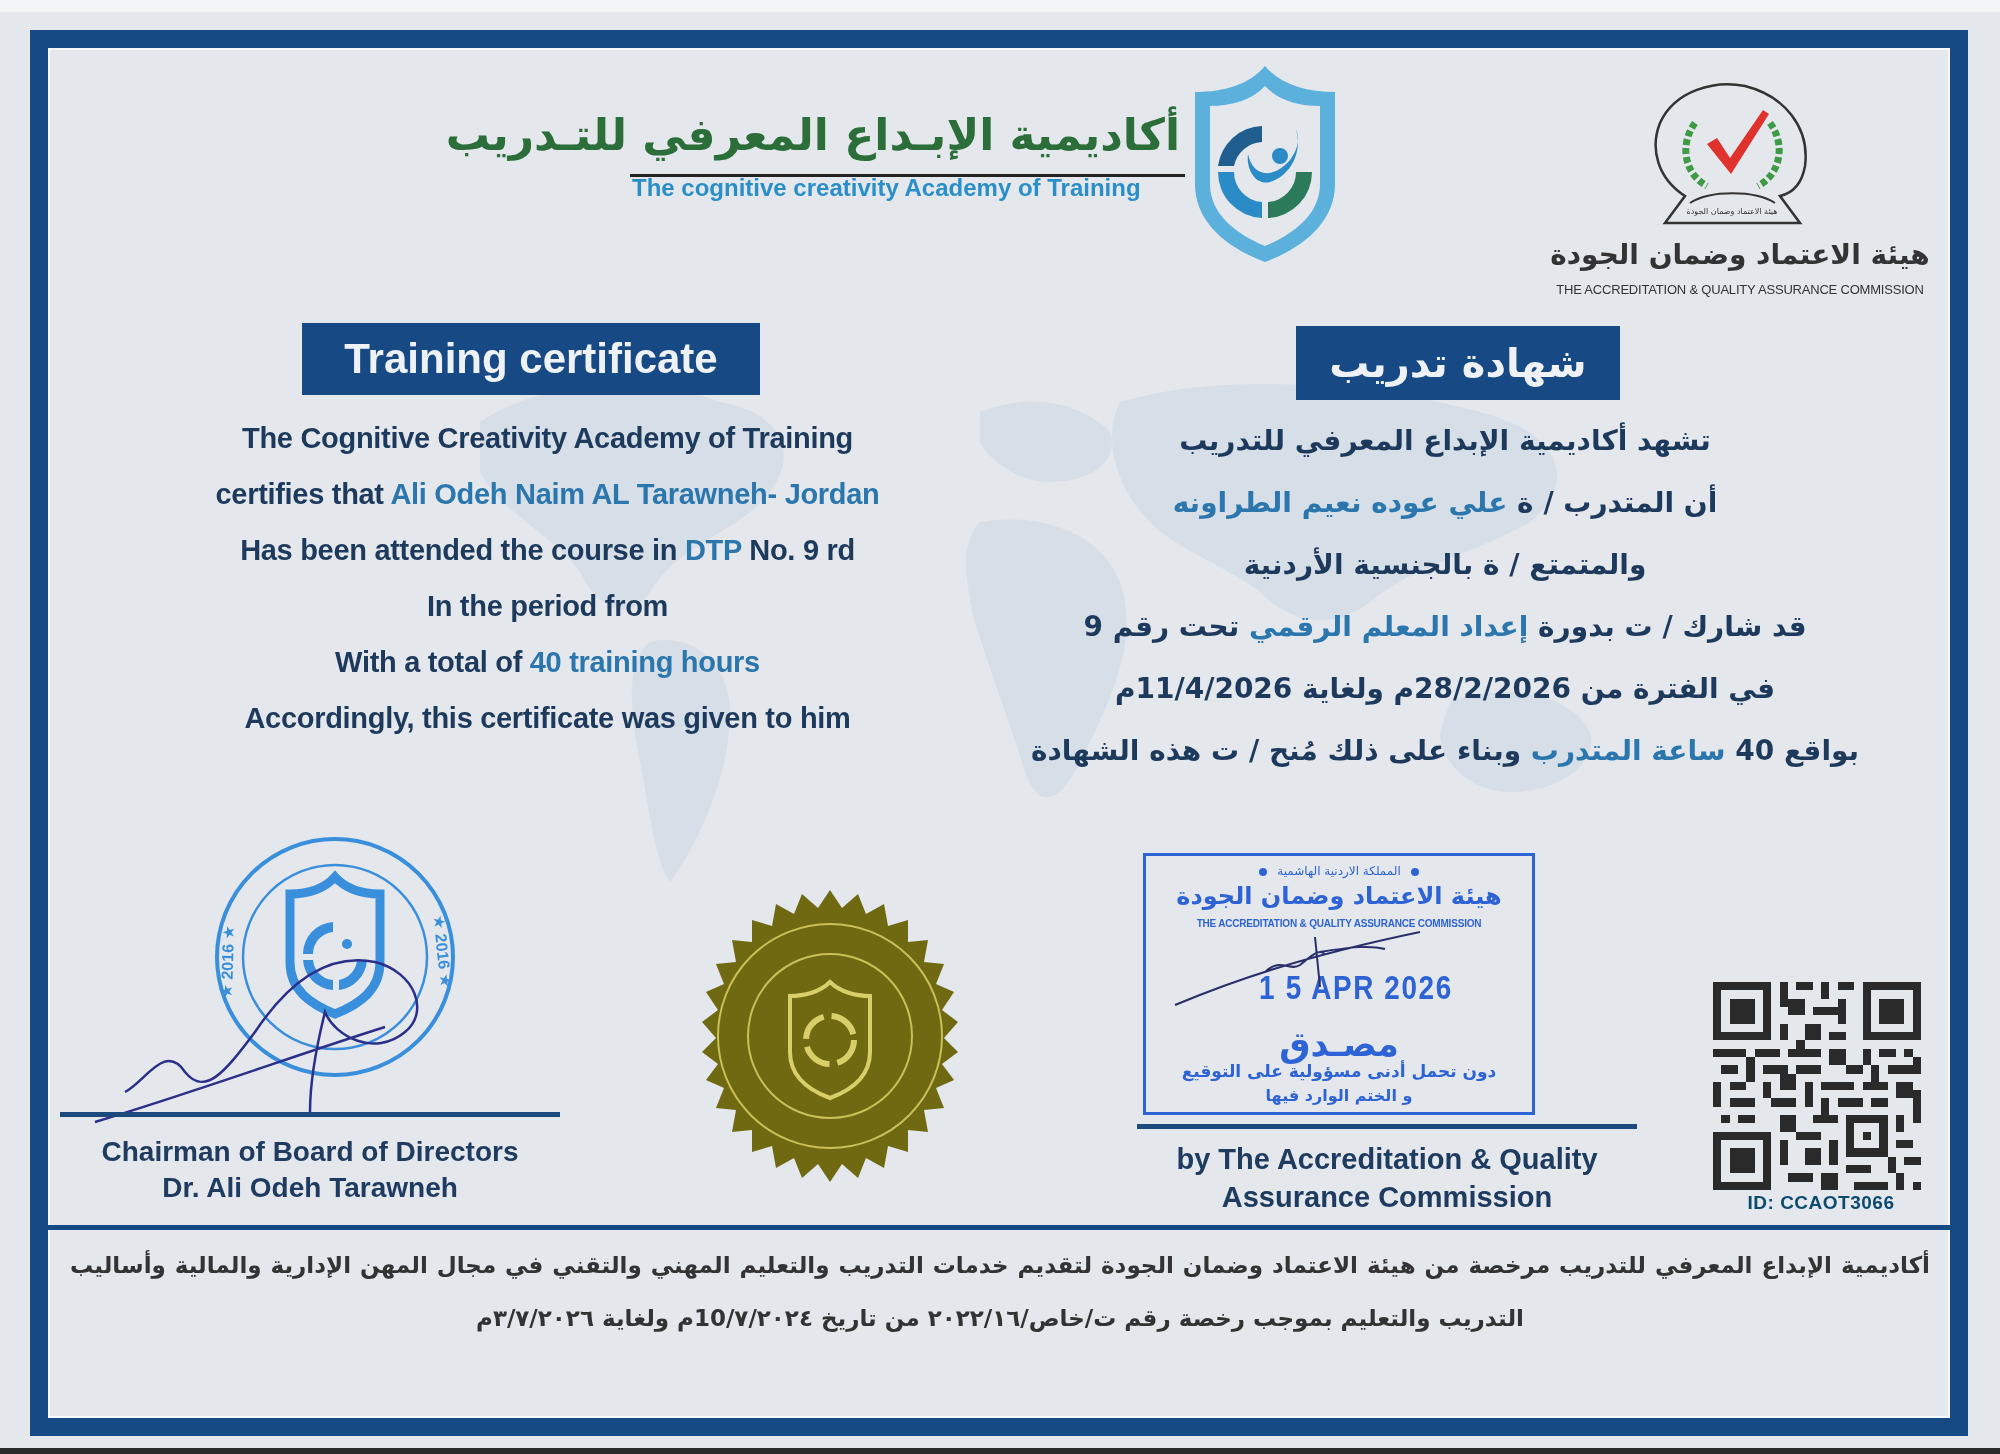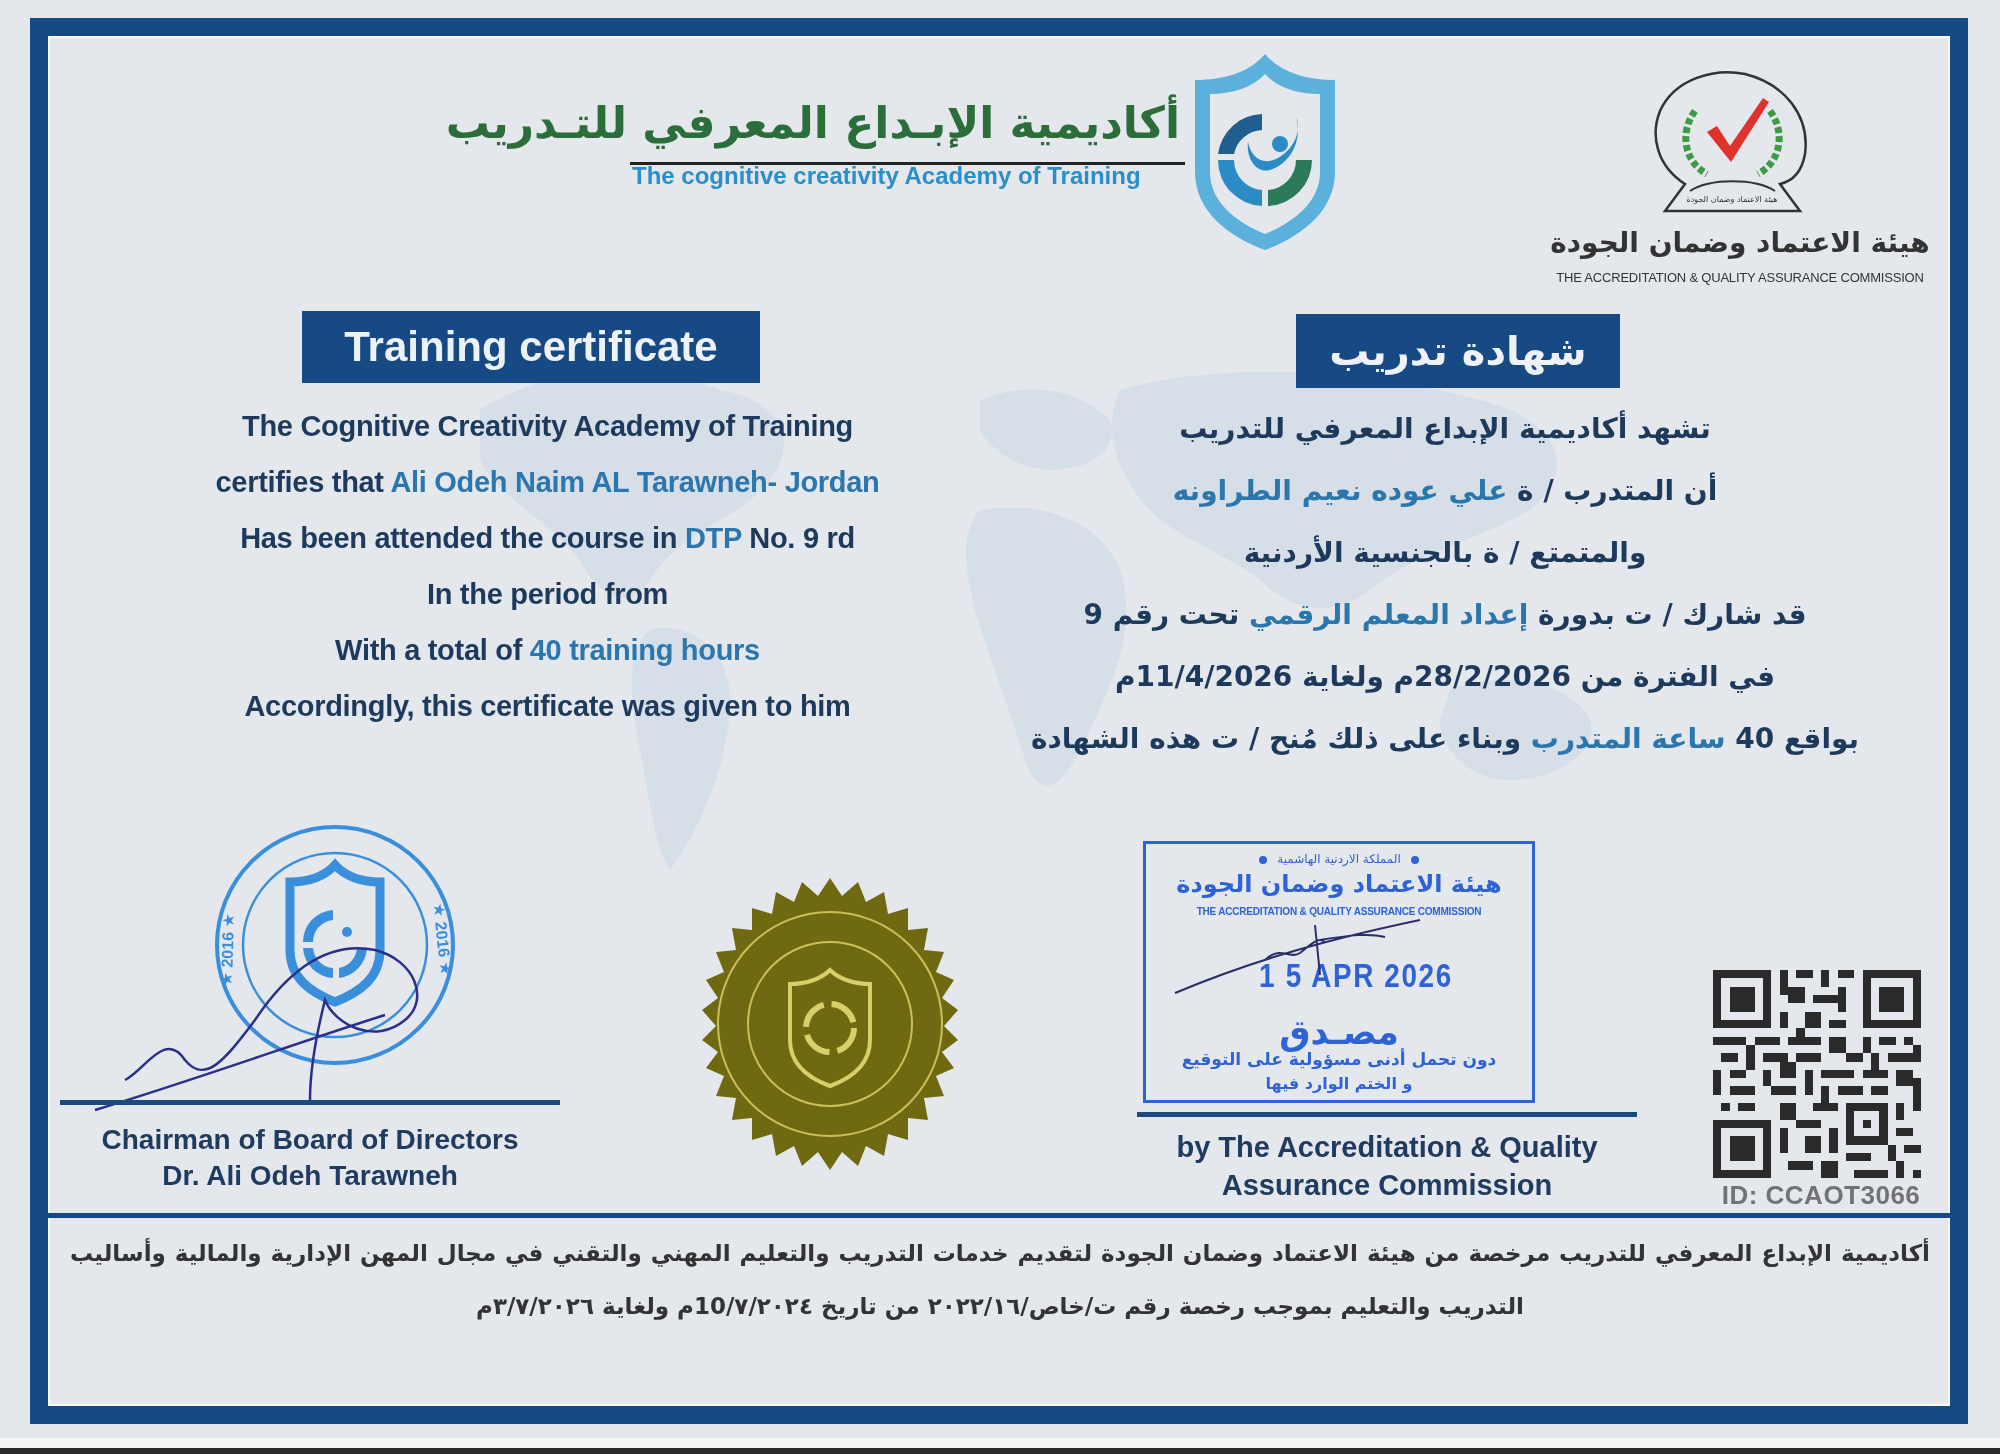--- a/index.html
+++ b/index.html
@@ -2,21 +2,21 @@
 <html><head>
 <meta charset="utf-8">
 <style>
   html, body { margin: 0; padding: 0; }
   body {
     width: 2000px; height: 1454px; overflow: hidden; position: relative;
     background: #f4f5f6;
     font-family: "Liberation Sans", "DejaVu Sans", sans-serif;
   }
   .paper {
-    position: absolute; left: 0; top: 0; width: 2000px; height: 1438px;
+    position: absolute; left: 0; top: 12px; width: 2000px; height: 1438px;
     background: #e4e7ec;
   }
   .bottom-shadow { position: absolute; left: 0; top: 1448px; width: 2000px; height: 6px; background: #2b2b2b; }
   .frame {
     position: absolute; left: 30px; top: 18px; width: 1938px; height: 1406px;
     border: 18px solid #154a85; box-sizing: border-box;
   }
   .frame-inner {
     position: absolute; left: 48px; top: 36px; width: 1902px; height: 1370px;
     border: 2px solid #f7f8fa; box-sizing: border-box;
@@ -88,21 +88,21 @@
   .stamp-certified { position: absolute; top: 168px; left: 0; width: 100%; font-size: 35px; font-weight: bold; direction: rtl; font-family: "DejaVu Sans", sans-serif; }
   .stamp-disclaimer1 { position: absolute; top: 205px; left: 0; width: 100%; font-size: 17px; font-weight: bold; direction: rtl; font-family: "DejaVu Sans", sans-serif; }
   .stamp-disclaimer2 { position: absolute; top: 230px; left: 0; width: 100%; font-size: 16px; font-weight: bold; direction: rtl; font-family: "DejaVu Sans", sans-serif; }
   .stamp-signature { position: absolute; left: 1170px; top: 915px; width: 260px; height: 80px; }
 
   .sig-line-right { position: absolute; left: 1137px; top: 1112px; width: 500px; height: 5px; background: #1d4a7d; }
   .aqac-by { position: absolute; left: 1137px; width: 500px; top: 1128px; text-align: center; font-size: 29px; font-weight: bold; color: #1f3c60; line-height: 38px; }
 
   
   .qr { position: absolute; left: 1712px; top: 970px; width: 210px; height: 208px; }
-  .qr-id { position: absolute; left: 1706px; top: 1180px; width: 230px; text-align: center; font-size: 26px; font-weight: bold; color: #737373; letter-spacing: 0.5px; }
+  .qr-id { position: absolute; left: 1706px; top: 1180px; width: 230px; text-align: center; font-size: 19px; font-weight: bold; color: #0c4a6e; letter-spacing: 0.5px; }
 
   
   .footer-rule { position: absolute; left: 48px; top: 1213px; width: 1902px; height: 5px; background: #154a85; }
   .footer-text { position: absolute; left: 70px; width: 1860px; top: 1228px; direction: rtl; text-align: center; font-family: "DejaVu Sans", sans-serif; font-weight: bold; color: #333; }
   .footer-line1 { font-size: 23px; height: 50px; line-height: 50px; white-space: nowrap; text-align: justify; text-align-last: justify; }
   .footer-line2 { font-size: 23px; height: 56px; line-height: 56px; white-space: nowrap; }
 </style>
 </head>
 <body>
 

